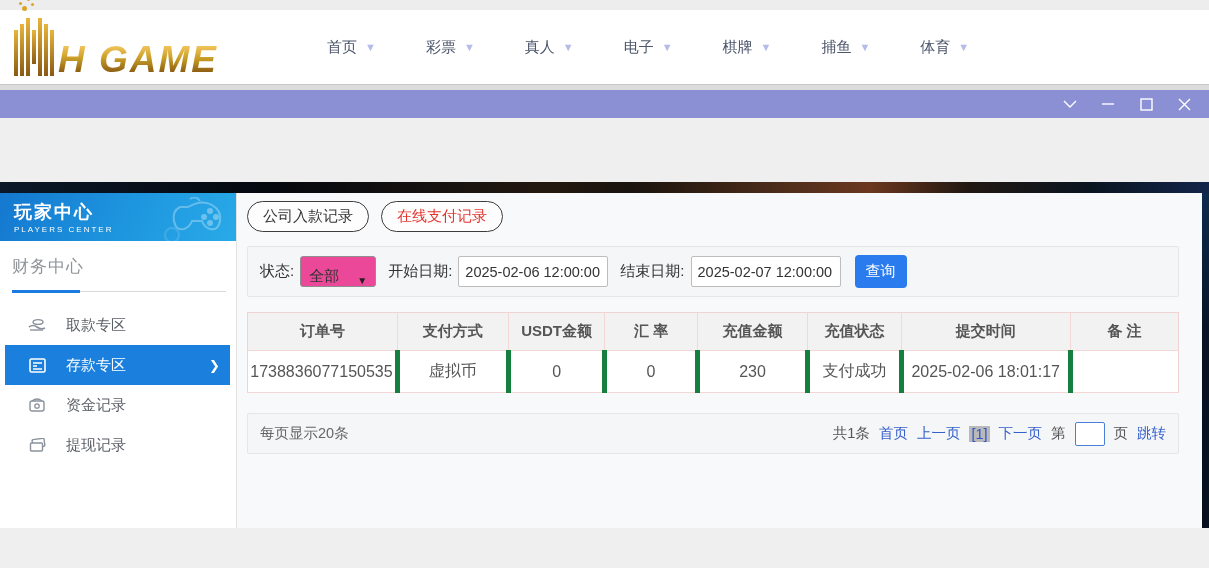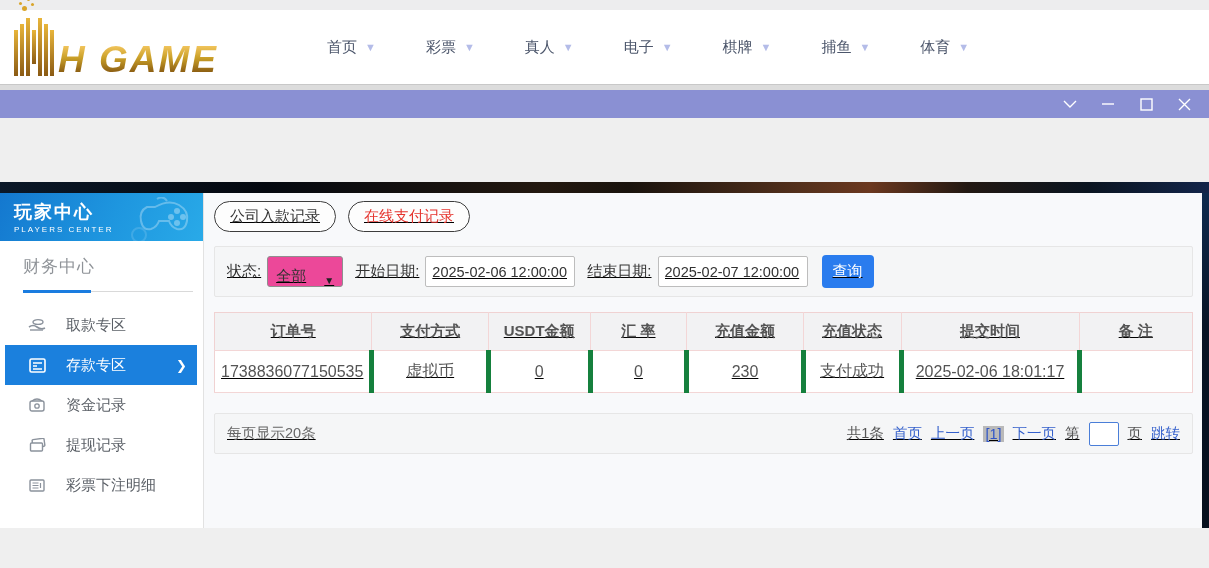--- a/index.html
+++ b/index.html
@@ -23,40 +23,40 @@
   .purple-bar { height:28px; background:#8a90d3; display:flex; align-items:center; justify-content:flex-end; gap:16px; padding-right:14px; }
   .win-btn { color:#fff; width:22px; height:22px; display:flex; align-items:center; justify-content:center; cursor:pointer; font-size:14px; }
   .gray-gap { height:64px; background:#efefef; }
   .dark-band { height:11px; background:linear-gradient(90deg,#0b1828 0%,#04080f 22%,#23180f 45%,#19130d 52%,#53301c 66%,#6b381f 72%,#221812 80%,#0a1420 90%,#13254a 100%); }
 
   
   .content-row { height:335px; display:flex; background:#f8f9fb; }
   .right-edge { width:7px; background:linear-gradient(180deg,#0e2a4e,#081425 40%,#06101d); }
 
   
-  .sidebar { width:204px; background:#fff; border-right:1px solid #e2e2e2; flex-shrink:0; }
+  .sidebar { width:237px; background:#fff; border-right:1px solid #e2e2e2; flex-shrink:0; }
   .sb-head { height:48px; background:linear-gradient(115deg,#1478cf 0%,#1e96df 55%,#29aae8 100%); color:#fff; padding:7px 0 0 14px; position:relative; overflow:hidden; }
   .sb-head h1 { font-size:18px; font-weight:bold; letter-spacing:2px; }
   .sb-head .sub { font-size:8px; letter-spacing:2px; margin-top:1px; }
   .sb-head svg { position:absolute; right:10px; top:4px; opacity:.55; }
-  .sb-section { padding:14px 0 0 23px; }
+  .sb-section { padding:14px 0 0 12px; }
   .sb-section .title { font-size:17px; color:#8f9398; letter-spacing:1px; }
   .sb-underline { margin-top:12px; height:3px; position:relative; }
   .sb-underline .gray { position:absolute; left:0; right:10px; top:1px; height:1px; background:#d9d9d9; }
   .sb-underline .blue { position:absolute; left:0; width:68px; top:0; height:3px; background:#1a7ce0; }
   .sb-menu { margin-top:12px; }
   .sb-item { height:40px; display:flex; align-items:center; padding:0 10px 0 28px; color:#5a5f66; font-size:15px; cursor:pointer; }
   .sb-item .ico { width:18px; height:18px; margin-right:20px; color:#8b929c; display:flex; align-items:center; justify-content:center; }
   .sb-item.active { background:#1b80dd; color:#fff; margin:0 6px 0 5px; padding-left:23px; }
   .sb-item.active .ico { color:#fff; }
   .sb-item.active .arrow { margin-left:auto; color:#fff; font-size:13px; }
   .sb-item + .sb-item { margin-top:0; }
 
   
-  .main { flex:1; padding:8px 9px 0 10px;text-decoration:underline; }
+  .main { flex:1; padding:8px 23px 0 10px; }
   .tabs { display:flex; gap:12px; }
   .tab-pill { height:31px; border:1px solid #3d3d3d; border-radius:16px; background:#fdfdfd; display:flex; align-items:center; padding:0 15px; font-size:15px; color:#333; cursor:pointer; }
   .tab-pill.active { color:#e5342e; }
 
   .filter-bar { margin-top:14px; height:51px; background:#f5f6f7; border:1px solid #e6e6e6; border-radius:2px; display:flex; align-items:center; padding:0 12px; font-size:15px; color:#333; }
   .filter-bar label { margin-right:6px; }
   .select-box { width:76px; height:31px; border:1px solid #8f8f8f; border-radius:3px; background:#ec4899; display:flex; align-items:flex-end; justify-content:space-between; padding:0 8px; margin-right:12px; cursor:pointer; }
   .select-box .chev { font-size:10px; color:#222; }
   .date-input { width:150px; height:31px; border:1px solid #bdbdbd; border-radius:2px; background:#fff; font-size:14.5px; color:#333; padding:0 6px; margin-right:12px; font-family:"Liberation Sans",sans-serif; }
   .btn-query { width:52px; height:33px; background:#2a7cee; color:#fff; border:none; border-radius:4px; font-size:15px; cursor:pointer; margin-left:2px; }
@@ -212,29 +212,20 @@
         <span>资金记录</span>
       </div>
       <div class="sb-item">
         <span class="ico">
           <svg width="17" height="14" viewBox="0 0 17 14">
               <rect x="3.5" y="1" width="12" height="8" rx="1" stroke="currentColor" stroke-width="1.4" fill="none" transform="rotate(-8 9 5)"></rect>
               <rect x="1.5" y="5" width="12" height="8" rx="1" stroke="currentColor" stroke-width="1.4" fill="#fff"></rect>
             </svg>
         </span>
         <span>提现记录</span>
-      </div>
-      <div class="sb-item">
-        <span class="ico">
-          <svg width="16" height="13" viewBox="0 0 16 13">
-              <rect x="1" y="1" width="14" height="11" rx="1" stroke="currentColor" stroke-width="1.4" fill="none"></rect>
-              <path d="M3.5 4 h6 M3.5 6.5 h6 M3.5 9 h6 M11.5 4 v5" stroke="currentColor" stroke-width="1.2"></path>
-            </svg>
-        </span>
-        <span>彩票下注明细</span>
       </div>
     </div>
   </aside>
 
   <main class="main">
     <div class="tabs">
       <button class="tab-pill">公司入款记录</button>
       <button class="tab-pill active">在线支付记录</button>
     </div>
 

